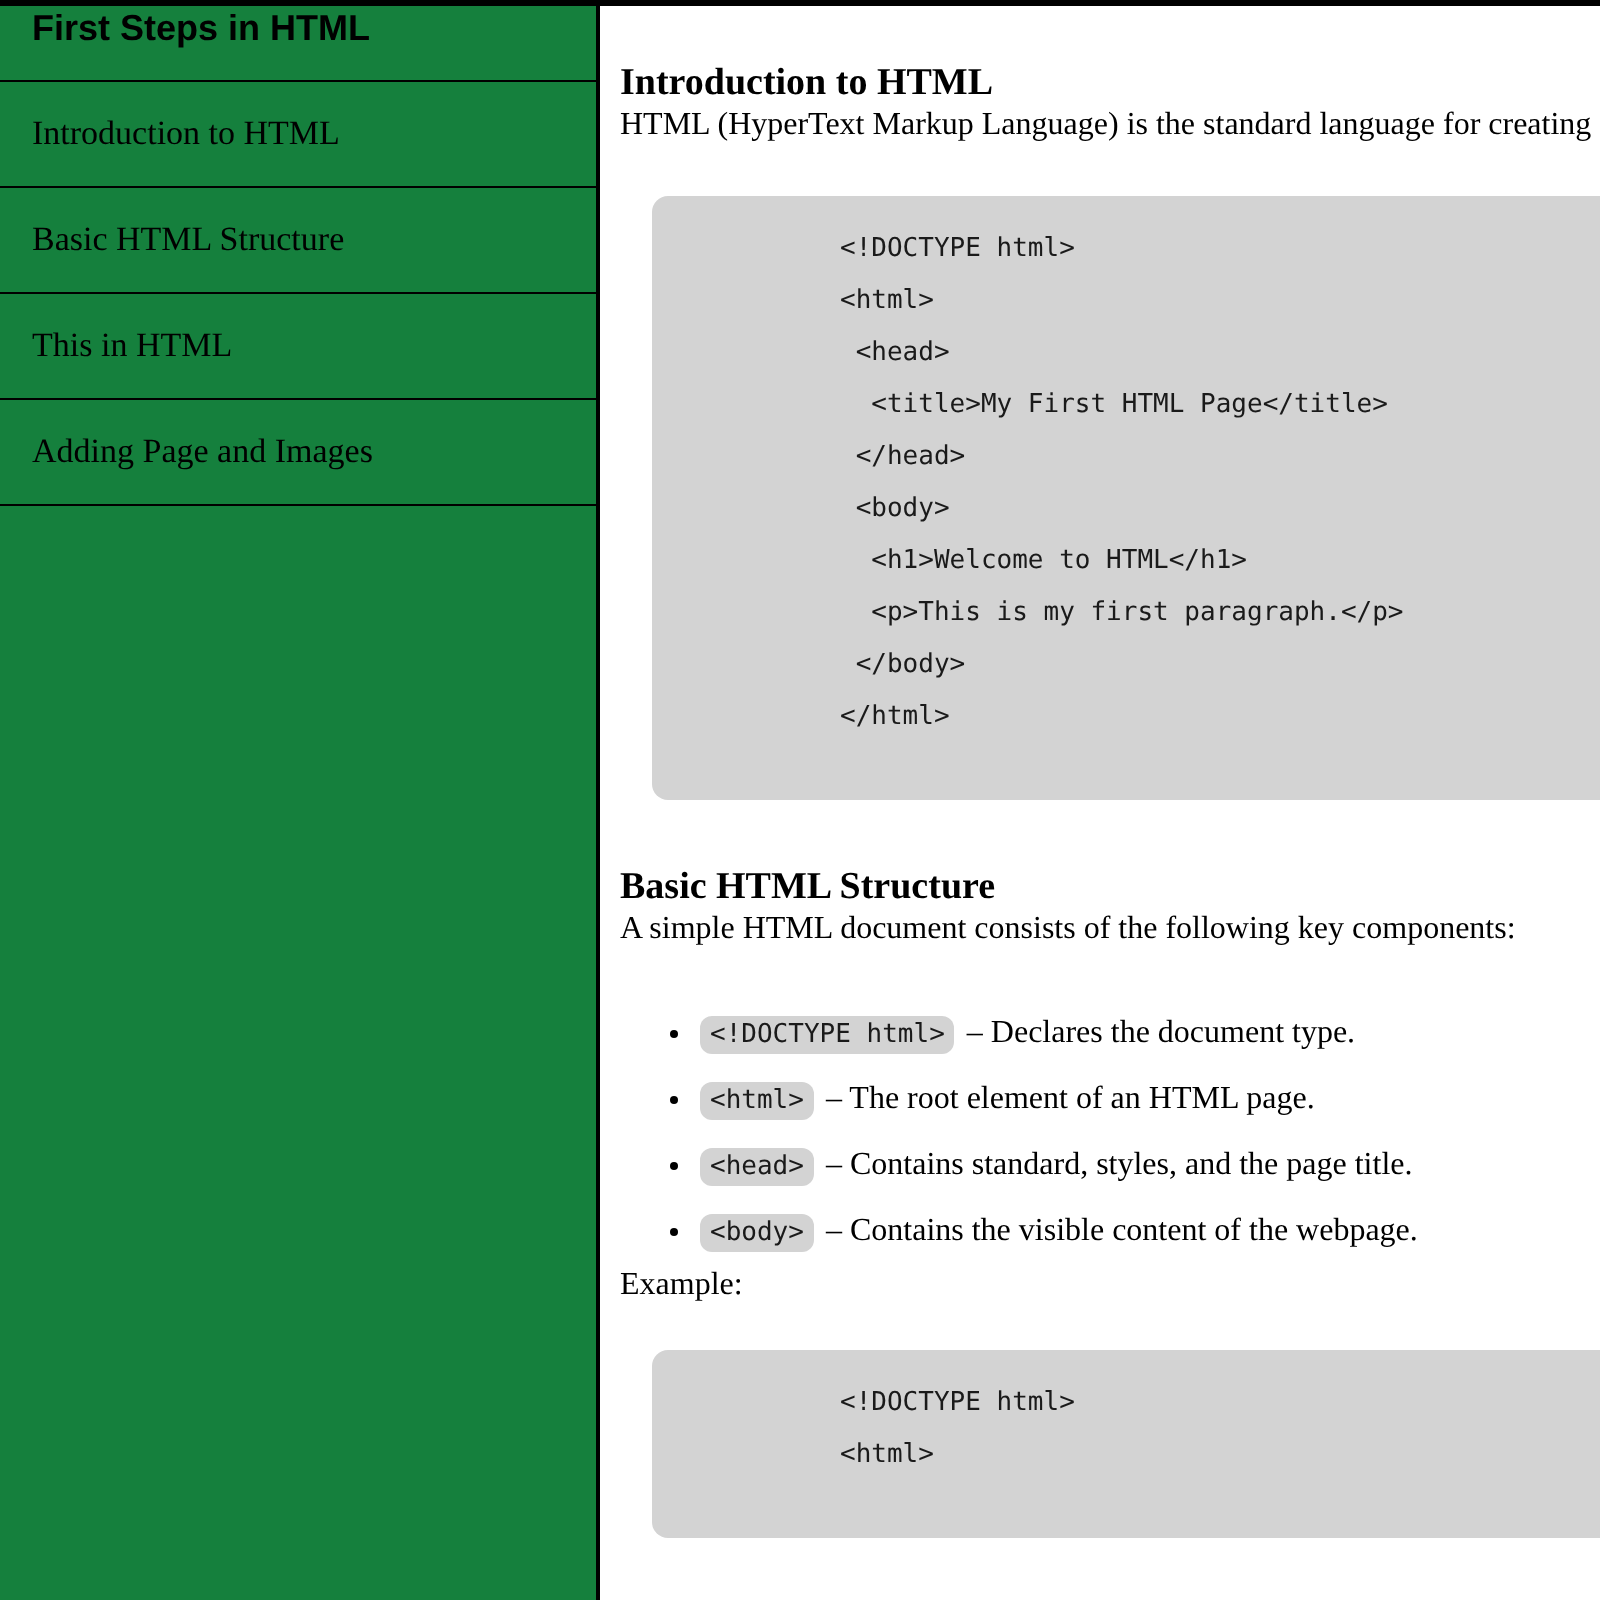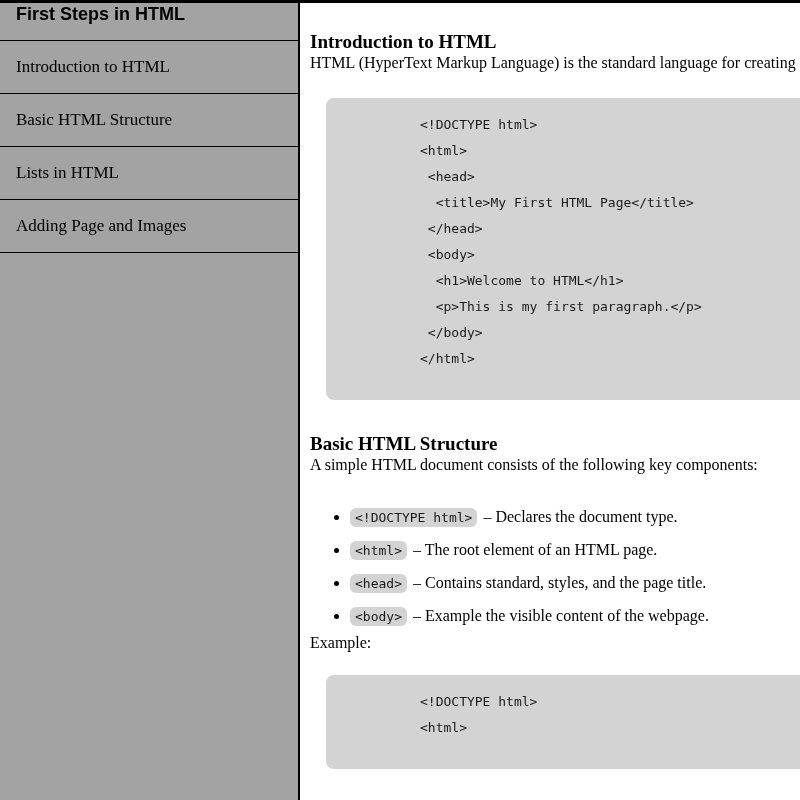--- a/index.html
+++ b/index.html
@@ -8,21 +8,21 @@
     background: #ffffff; color: #000000;
     font-family: "Liberation Serif", serif;
   }
   .top-bar { width: 800px; height: 3px; background: #000000; }
   .layout { display: flex; height: 797px; }
 
   
   .sidebar {
     flex: none; width: 298px;
     border-right: 2px solid #000000;
-    background: #a3a3a3;
+    background: #15803d;
   }
   .sidebar-title {
     box-sizing: border-box; height: 37.5px;
     border-bottom: 1.5px solid #000000;
     padding: 1px 10px 0 16px;
     font-family: "Liberation Sans", sans-serif;
     font-weight: 700; font-size: 18px; line-height: 21px;
     color: #000000;
   }
   .side-item {
@@ -88,21 +88,21 @@
 
   <div class="sidebar">
     <div class="sidebar-title">First Steps in HTML</div>
     <div class="side-item">
       <span>Introduction to HTML</span>
     </div>
     <div class="side-item">
       <span>Basic HTML Structure</span>
     </div>
     <div class="side-item">
-      <span>Lists in HTML</span>
+      <span>This in HTML</span>
     </div>
     <div class="side-item">
       <span>Adding Page and Images</span>
     </div>
   </div>
 
   <div class="main">
 
     <h3 class="h3-intro">Introduction to HTML</h3>
     <p class="p-intro">HTML (HyperText Markup Language) is the standard language for creating</p>
@@ -117,21 +117,21 @@
  &lt;/body&gt;
 &lt;/html&gt;</pre>
 
     <h3 class="h3-structure">Basic HTML Structure</h3>
     <p class="p-structure">A simple HTML document consists of the following key components:</p>
 
     <ul class="key-list">
       <li><code class="pill">&lt;!DOCTYPE html&gt;</code><span>– Declares the document type.</span></li>
       <li><code class="pill">&lt;html&gt;</code><span>– The root element of an HTML page.</span></li>
       <li><code class="pill">&lt;head&gt;</code><span>– Contains standard, styles, and the page title.</span></li>
-      <li><code class="pill">&lt;body&gt;</code><span>– Example the visible content of the webpage.</span></li>
+      <li><code class="pill">&lt;body&gt;</code><span>– Contains the visible content of the webpage.</span></li>
     </ul>
 
     <p class="p-example">Example:</p>
     <pre class="code-block pre-example">&lt;!DOCTYPE html&gt;
 &lt;html&gt;</pre>
 
   </div>
 </div>
 
 </body></html>

